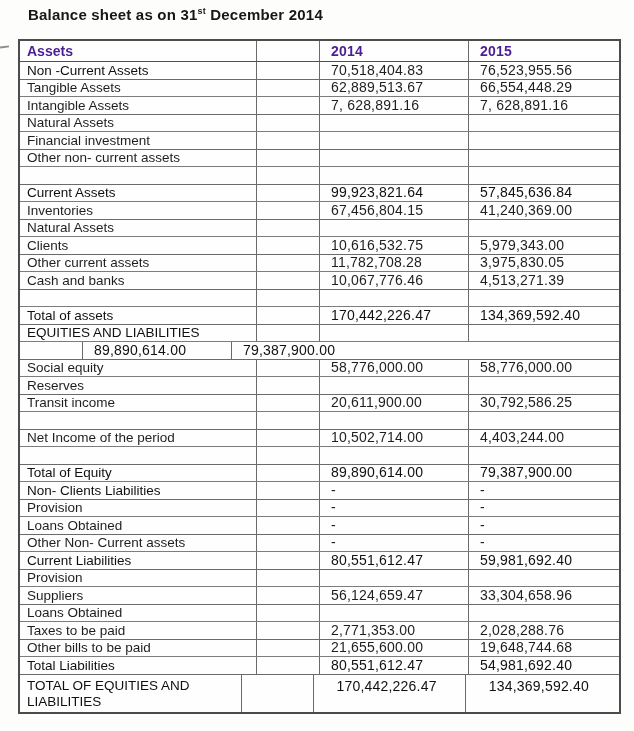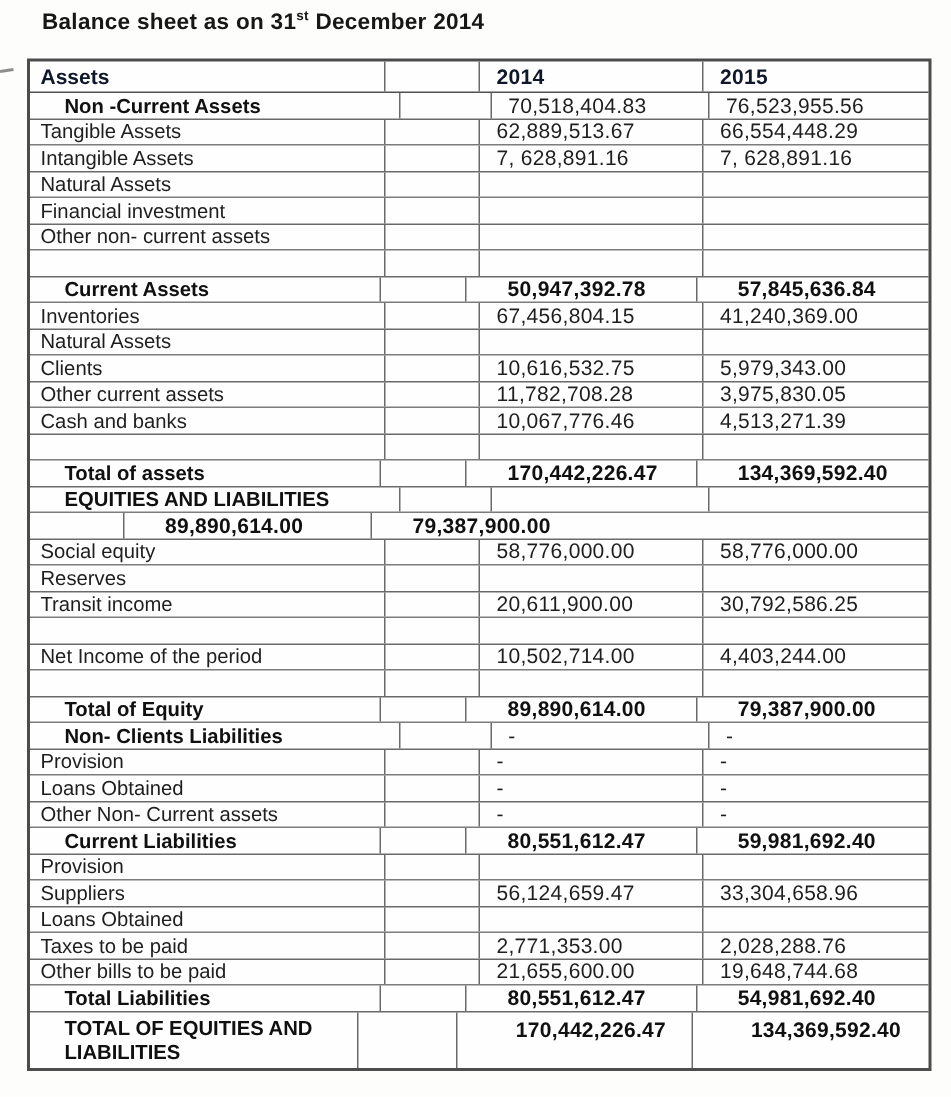--- a/index.html
+++ b/index.html
@@ -91,35 +91,34 @@
     padding-left: 11px;
     border-right: 1px solid #6a6a6a;
     font-size: 14px;
     letter-spacing: 0.2px;
   }
   .c-last {
     width: 150px;
     border-right: none;
   }
   .bold {
-    font-weight: 700;
+    font-weight: 400;
     color: #101010;
-    margin-left: 16px;
   }
   .row.tall .cell {
     align-items: flex-start;
     padding-top: 3px;
     white-space: normal;
     line-height: 16px;
   }
   .header-row .c-label,
   .header-row .c-val {
     font-weight: 700;
     font-size: 14px;
-    color: #0f172a;
+    color: #4c1d95;
   }
 </style>
 </head>
 <body>
 
 <div class="page">
 
   <div class="doc-title">
     <span>Balance sheet as on 31</span><sup>st</sup><span> December 2014</span>
   </div>
@@ -172,21 +171,21 @@
         </div>
         <div class="row">
           <div class="cell c-label"></div>
           <div class="cell c-gap"></div>
           <div class="cell c-val"></div>
           <div class="cell c-val c-last"></div>
         </div>
         <div class="row">
           <div class="cell c-label bold">Current Assets</div>
           <div class="cell c-gap"></div>
-          <div class="cell c-val bold">50,947,392.78</div>
+          <div class="cell c-val bold">99,923,821.64</div>
           <div class="cell c-val c-last bold">57,845,636.84</div>
         </div>
         <div class="row">
           <div class="cell c-label">Inventories</div>
           <div class="cell c-gap"></div>
           <div class="cell c-val">67,456,804.15</div>
           <div class="cell c-val c-last">41,240,369.00</div>
         </div>
         <div class="row">
           <div class="cell c-label">Natural Assets</div>

